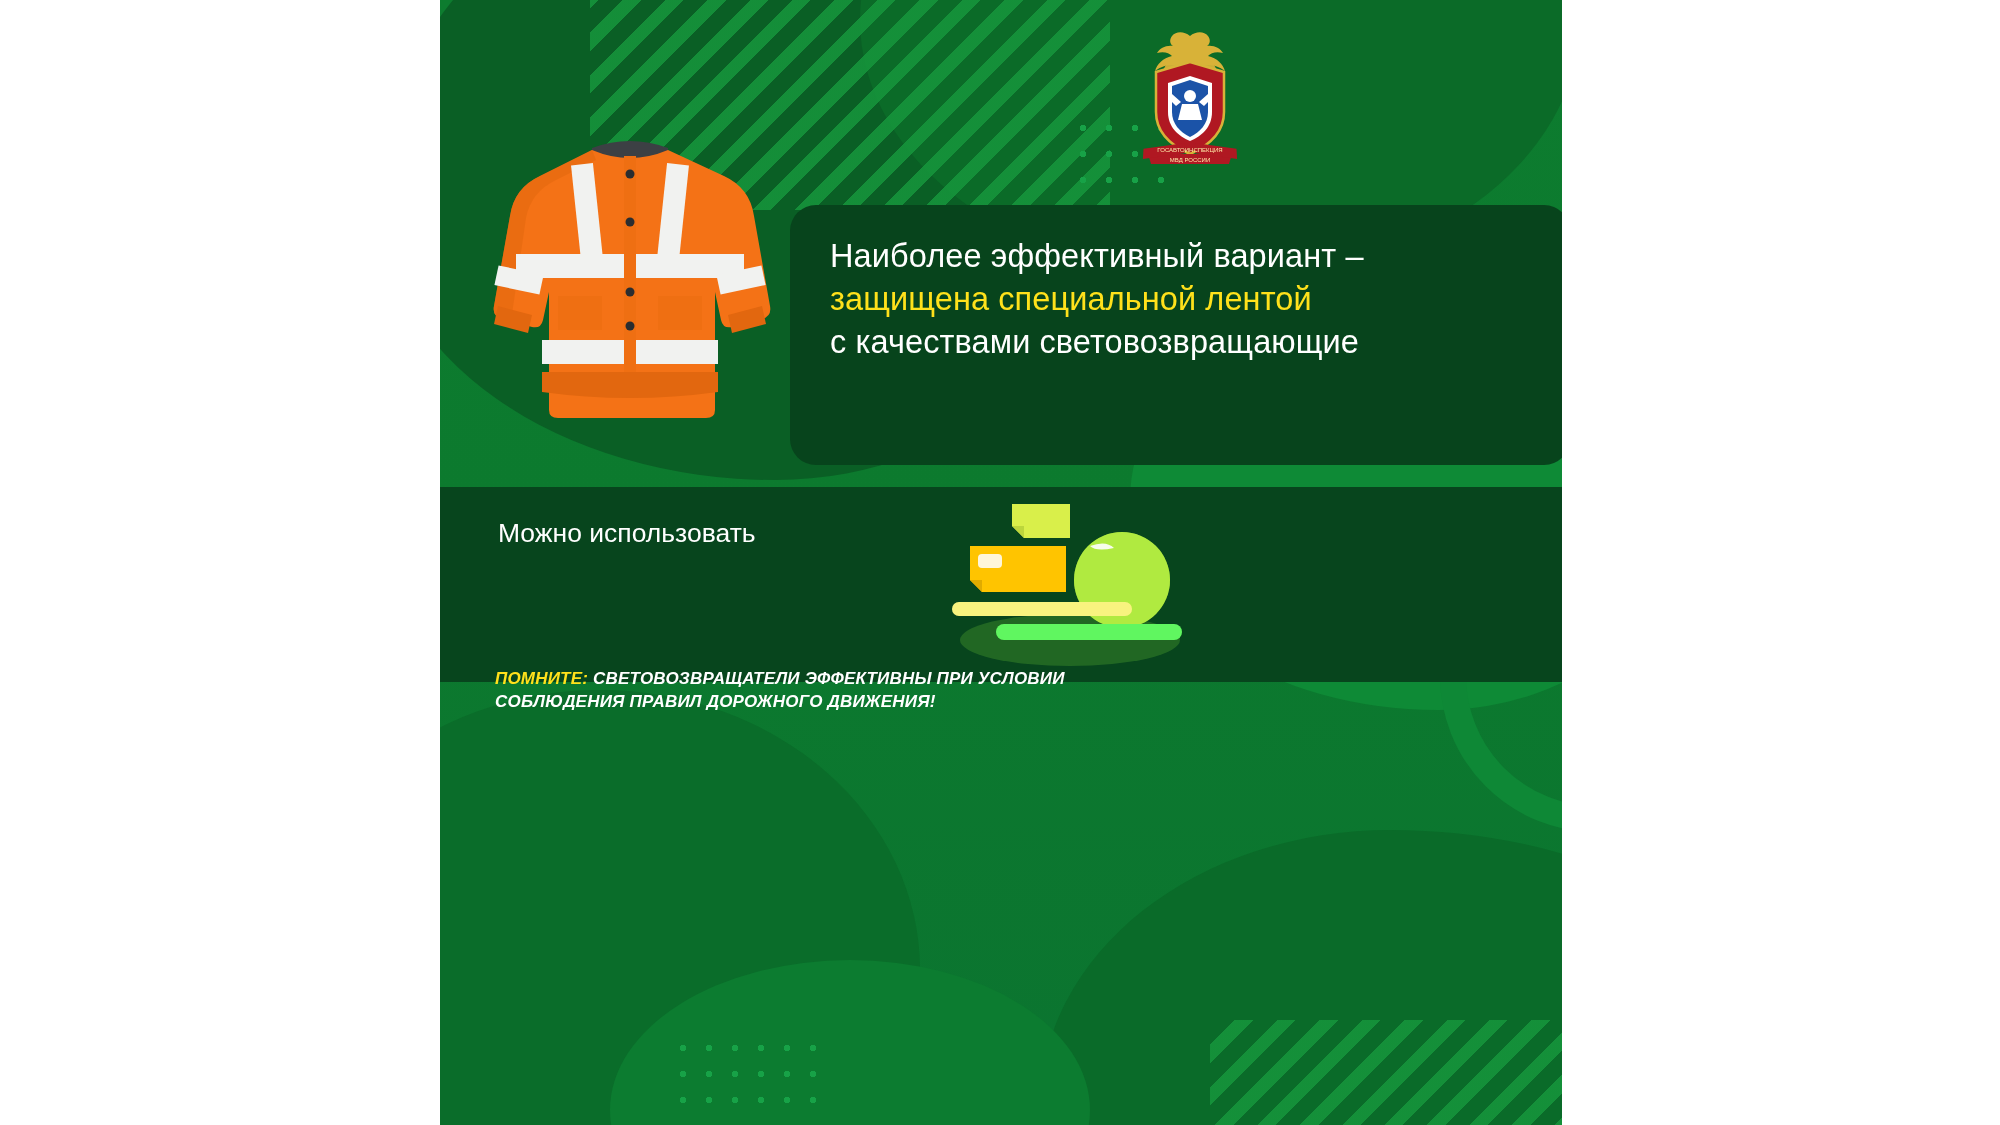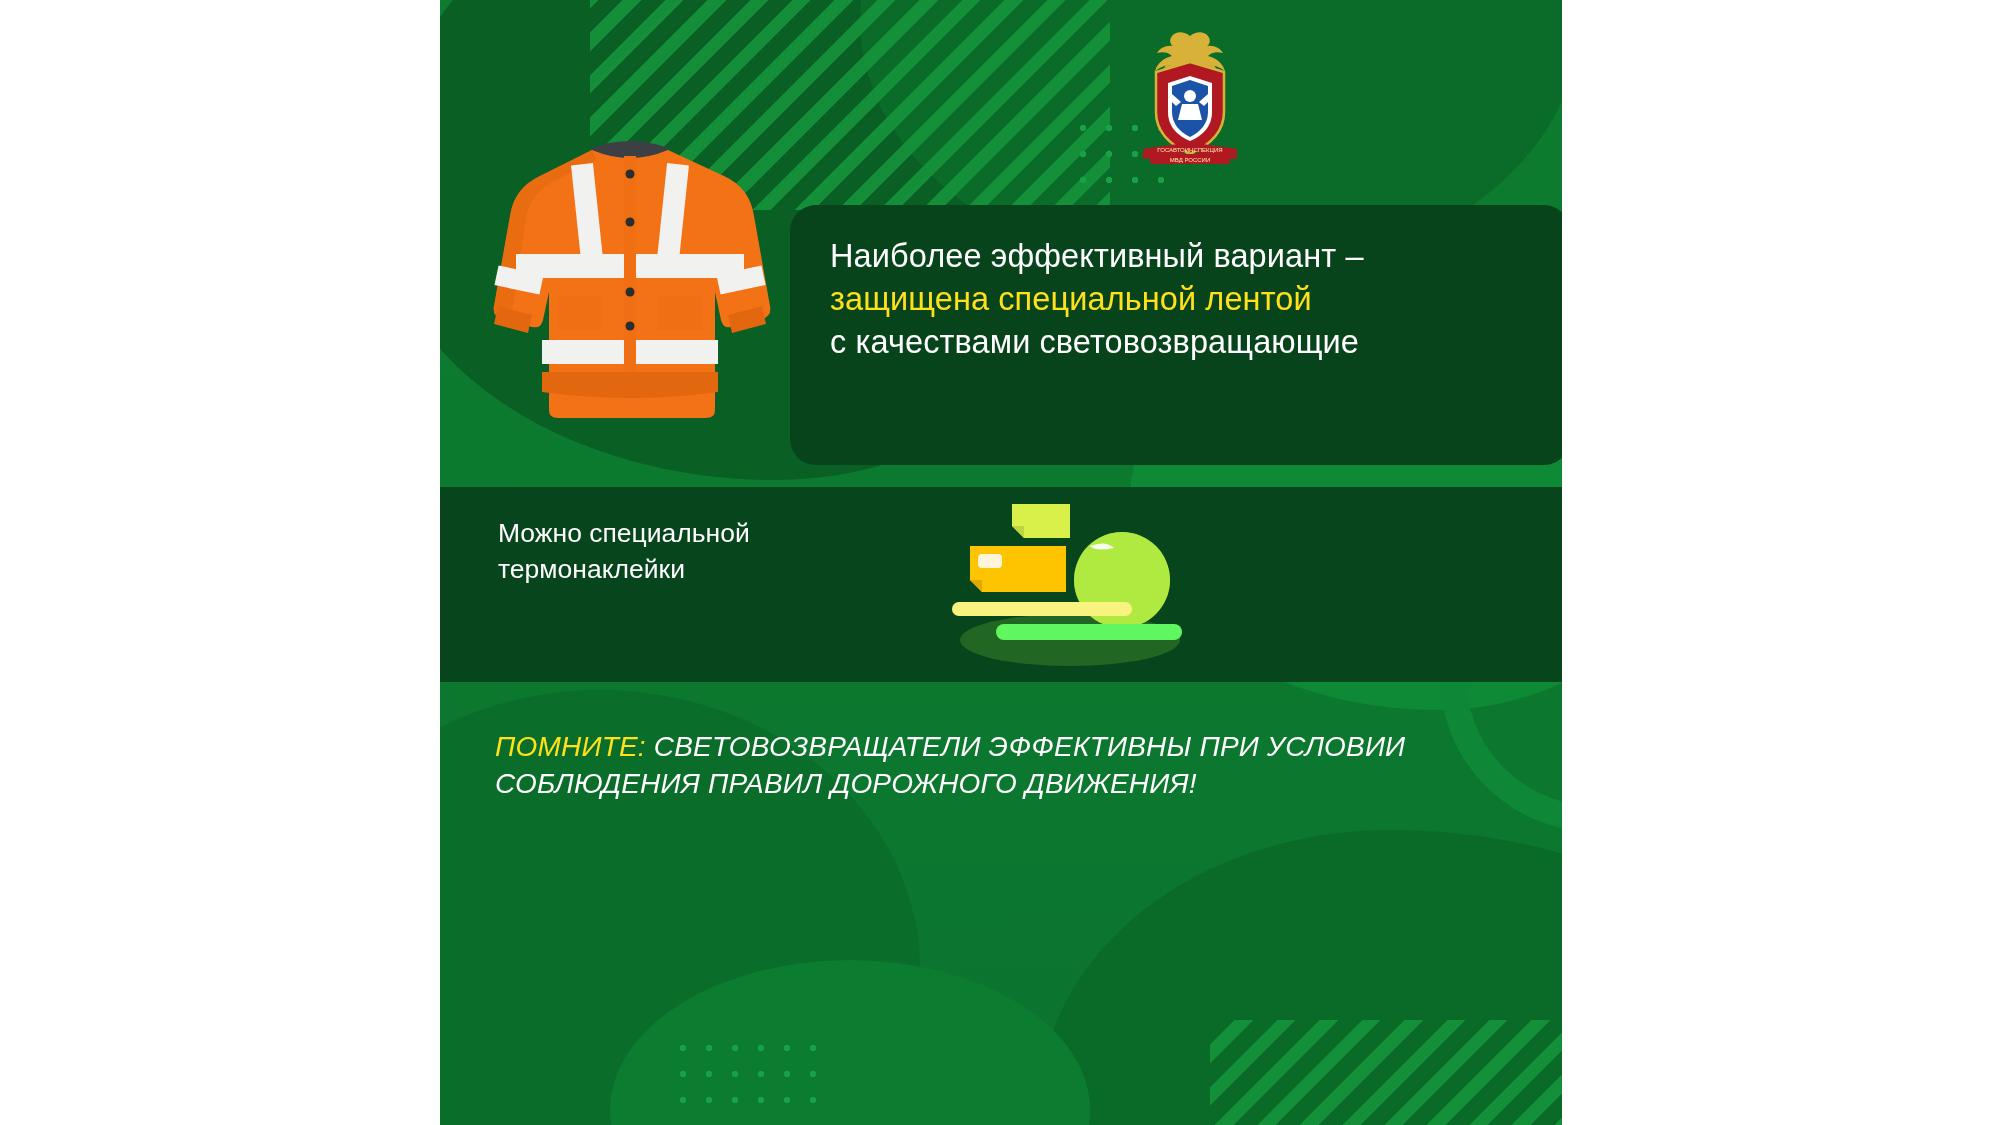--- a/index.html
+++ b/index.html
@@ -143,26 +143,26 @@
     font-size: 26.5px;
     line-height: 1.35;
   }
 
   
   .stickers { position: absolute; left: 500px; top: 490px; width: 260px; height: 190px; }
 
   
   .footer-note {
     position: absolute;
-    left: 55px; top: 728px;
+    left: 55px; top: 668px;
     width: 1020px;
     color: #ffffff;
-    font-size: 28px;
+    font-size: 17px;
     font-style: italic;
-    font-weight: normal;
+    font-weight: bold;
     line-height: 1.33;
     letter-spacing: 0.2px;
   }
   .footer-lead { color: #ffe11b; }
 
   
   .jacket { position: absolute; left: 40px; top: 130px; width: 300px; height: 310px; }
 </style>
 </head>
 <body>
@@ -253,22 +253,21 @@
 
     <div class="panel-main"></div>
     <div class="panel-main-text">
       <div>Наиболее эффективный вариант –</div>
       <div class="hl-yellow">защищена специальной лентой</div>
       <div>с качествами световозвращающие</div>
     </div>
 
     <div class="panel-second"></div>
     <div class="panel-second-text">
-      <div>Можно специальной</div>
-      <div>термонаклейки</div>
+      <div>Можно использовать</div>
     </div>
 
     <div class="stickers">
       <svg viewBox="0 0 260 190" width="260" height="190" aria-hidden="true">
 
         <ellipse cx="130" cy="150" rx="110" ry="26" fill="#7ee23a" opacity="0.22"></ellipse>
 
         <circle cx="182" cy="90" r="48" fill="#a9e63a"></circle>
         <path d="M182 42 a48 48 0 0 1 0 96 a48 48 0 0 1 0 -96 z" fill="#b6ec45" opacity="0.6"></path>
         <path d="M150 56 q16 -6 24 2 q-18 4 -24 -2 z" fill="#ffffff" opacity="0.9"></path>

